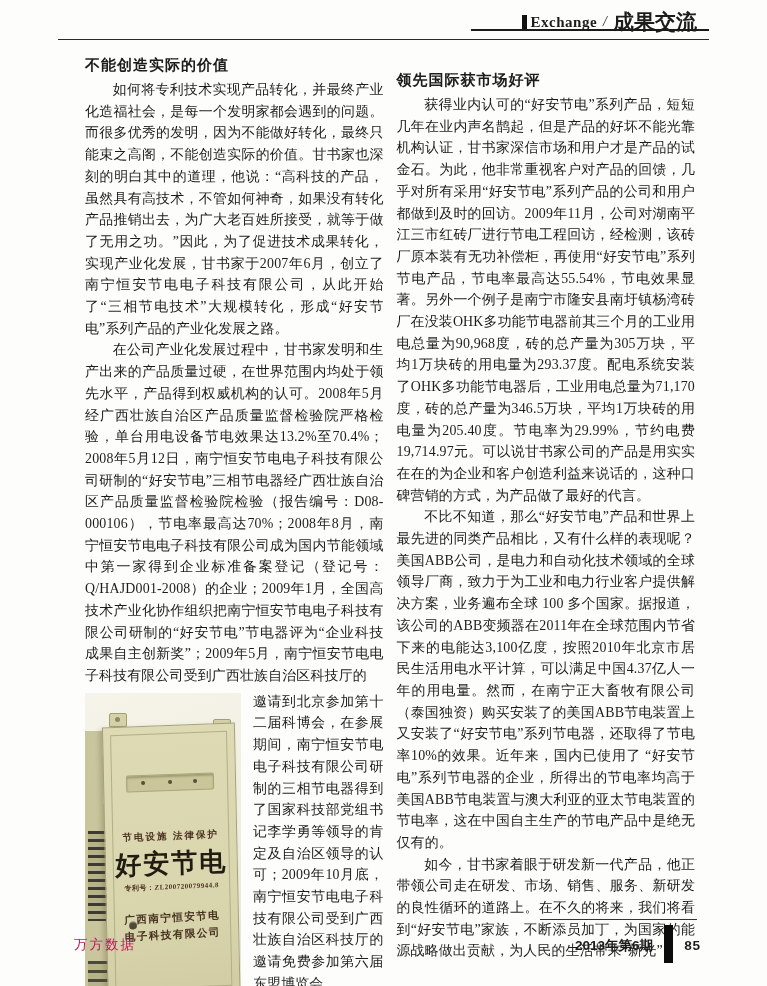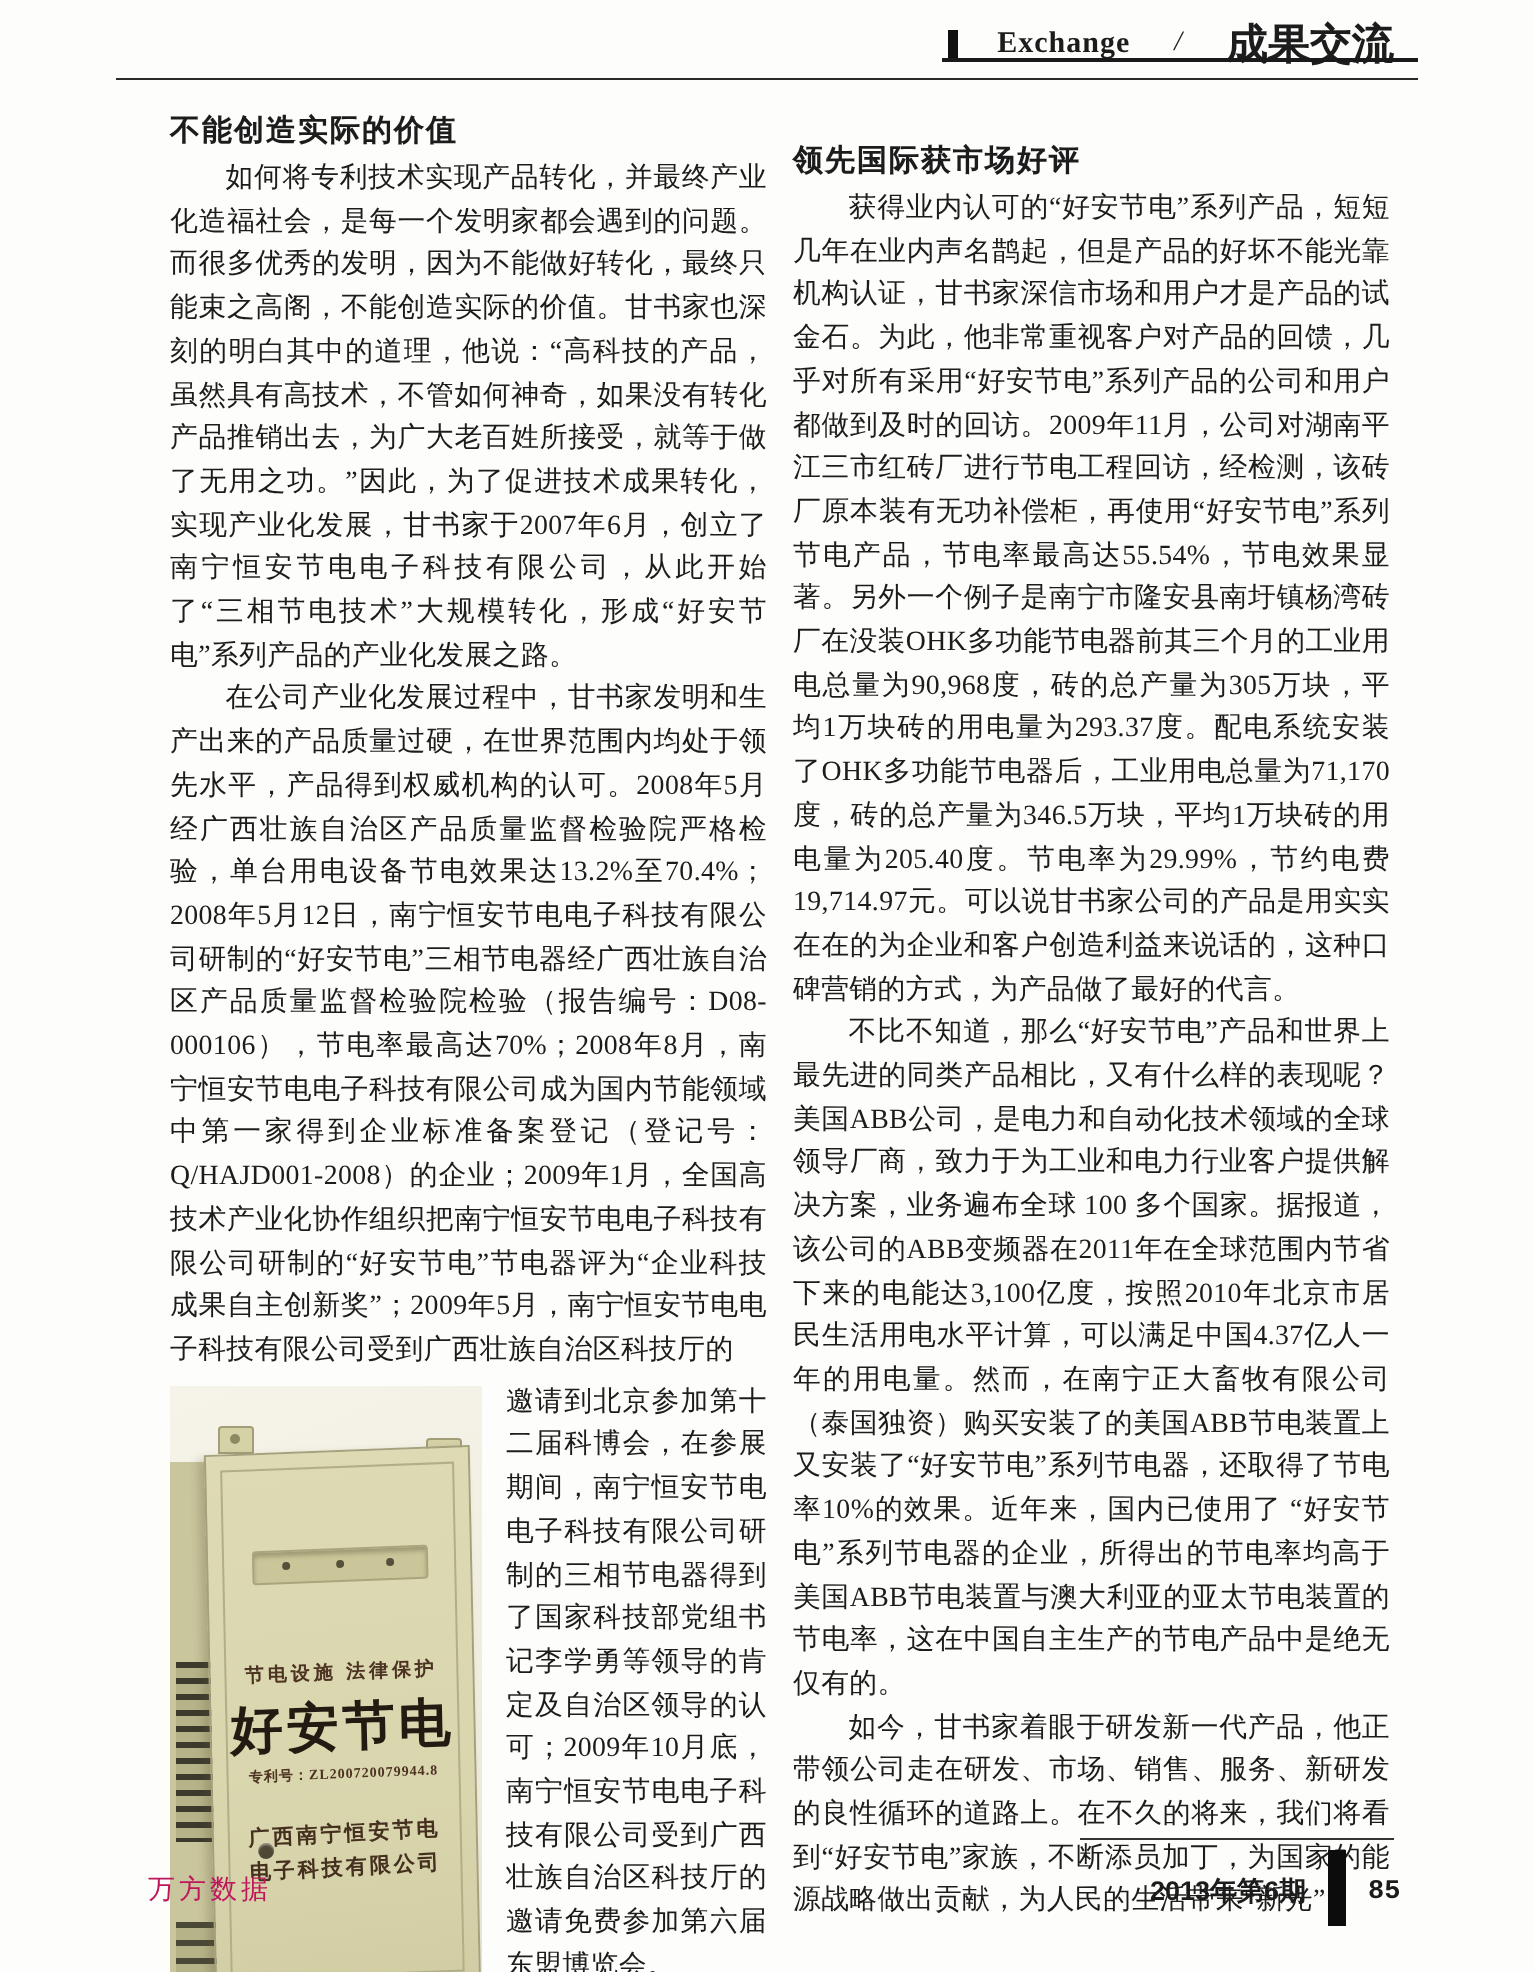--- a/index.html
+++ b/index.html
@@ -8,21 +8,21 @@
     width: 767px; height: 986px;
     background: #fdfdfb;
     font-family: "Liberation Serif", "DejaVu Serif", serif;
     color: #1c1c1c;
     overflow: hidden;
   }
   
   .header { position: relative; padding-top: 12px; height: 24px; }
   .header-inner {
     position: absolute; right: 70px; top: 8px;
-    display: flex; align-items: center; gap: 20px;
+    display: flex; align-items: center; gap: 4px;
     font-family: "Liberation Serif", "DejaVu Serif", serif;
   }
   .header-bar { width: 5px; height: 15px; background: #111; display: inline-block; }
   .header-en { font-weight: bold; font-size: 15px; letter-spacing: .5px; }
   .header-sep { font-size: 14px; font-style: italic; padding: 0 2px; }
   .header-zh { font-weight: bold; font-size: 21px; font-family: "Liberation Sans", sans-serif; }
   .rule-thin { margin: 3px 58px 0 58px; border-top: 1.6px solid #2a2a2a; }
   .rule-thick { position: absolute; right: 58px; top: 29px; width: 238px; border-top: 2.6px solid #1a1a1a; }
   
   .content {

